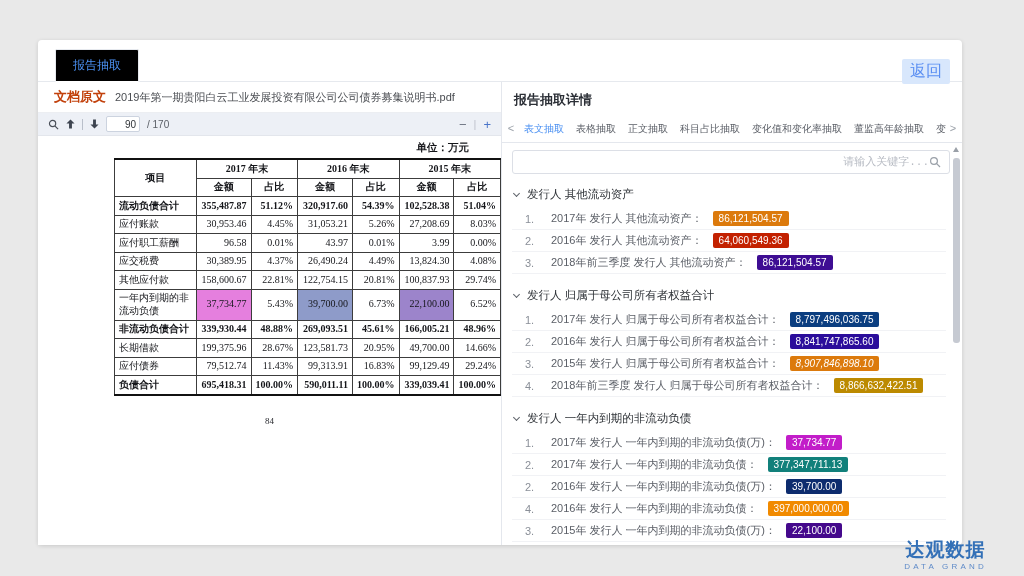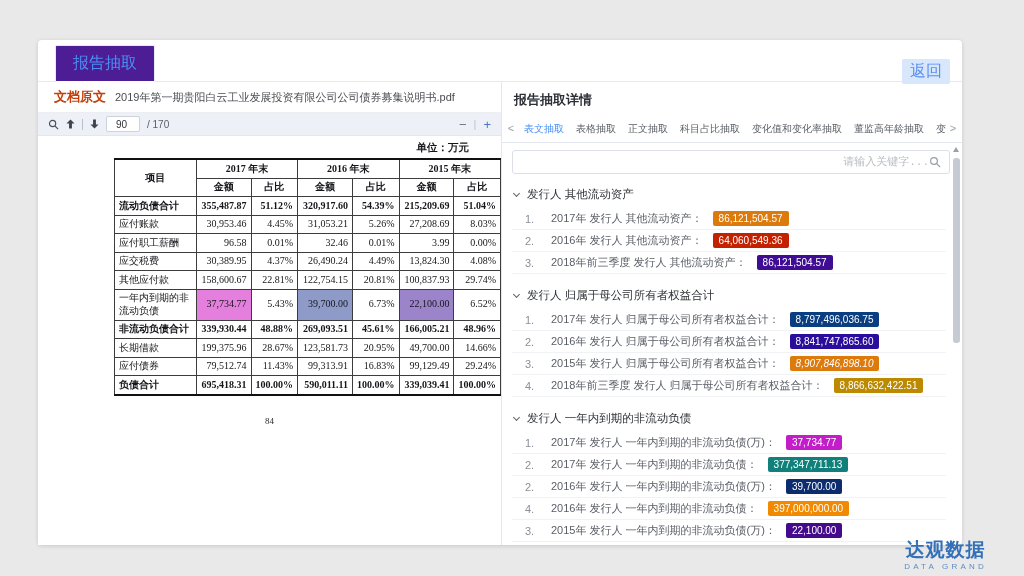--- a/index.html
+++ b/index.html
@@ -5,38 +5,38 @@
   * { margin:0; padding:0; box-sizing:border-box; }
   html,body { width:1024px; height:576px; overflow:hidden; }
   body { background:#e9e9e9; font-family:"Liberation Sans","DejaVu Sans",sans-serif; position:relative; }
 
   .card { position:absolute; left:38px; top:40px; width:924px; height:505px;
           background:#fff; border-radius:4px; box-shadow:0 1px 4px rgba(0,0,0,.14);
           display:flex; flex-direction:column; }
 
   
   .tabbar { height:42px; position:relative; border-bottom:1px solid #e6e9ee; flex:none; }
-  .top-tab { position:absolute; left:17px; bottom:-1px; padding:7px 17px; background:#4c1d95;
+  .top-tab { position:absolute; left:17px; bottom:-1px; padding:7px 17px; background:#000000;
              border:1px solid #e6e9ee; border-bottom:1px solid #fff; border-radius:2px 2px 0 0;
-             font-size:16px; color:#4a90f2; cursor:pointer; }
+             font-size:12px; color:#4a90f2; cursor:pointer; }
   .back-btn { position:absolute; right:12px; top:19px; font-size:16px; color:#5b8ff2;
               background:#d8e7fc; padding:2px 8px; border-radius:2px; cursor:pointer; }
 
   .content { flex:1; display:flex; min-height:0; }
 
   
   .left-panel { width:464px; flex:none; border-right:1px solid #e4e7ed; display:flex; flex-direction:column; }
   .doc-header { display:flex; align-items:center; gap:9px; padding:6px 16px; border-bottom:1px solid #eceef2; }
   .doc-title { font-size:13px; font-weight:bold; color:#c2410c; flex:none; }
   .doc-filename { font-size:11px; color:#4a4d52; white-space:nowrap; overflow:hidden; text-overflow:ellipsis; }
   .pdf-toolbar { height:23px; background:#edf0f6; border-bottom:1px solid #e3e6ec;
                  display:flex; align-items:center; gap:7px; padding:0 10px; flex:none; }
   .tb-sep { width:1px; height:11px; background:#b9bfca; }
   .page-input { width:34px; height:16px; border:1px solid #ccd3df; background:#fff; font-size:10px;
-                text-align:center; padding-right:3px; color:#2f3338; border-radius:2px; }
+                text-align:right; padding-right:3px; color:#2f3338; border-radius:2px; }
   .page-total { font-size:10px; color:#5a5e66; }
   .tb-spacer { flex:1; }
   .zoom-out { font-size:13px; color:#6b7280; cursor:pointer; }
   .zoom-in  { font-size:13px; color:#4a74c9; cursor:pointer; }
   .tb-pipe  { font-size:11px; color:#c0c4cc; }
 
   .pdf-viewport { flex:1; background:#fff; overflow:hidden; position:relative;
                   font-family:"Liberation Serif","DejaVu Serif",serif; color:#15161a; }
   .pdf-title { margin:11px 0 0 104px; font-size:13px; font-weight:bold; }
   .unit-line { margin:5px 32px 0 0; text-align:right; font-size:10.5px; font-weight:bold; }
@@ -164,37 +164,37 @@
                 <th class="h-sub">占比</th>
               </tr>
             </thead>
           <tbody>
               <tr class="bold">
                 <td class="c-label">流动负债合计</td>
                 <td class="c-num">355,487.87</td>
                 <td class="c-num">51.12%</td>
                 <td class="c-num">320,917.60</td>
                 <td class="c-num">54.39%</td>
-                <td class="c-num">215,209.69</td>
+                <td class="c-num">102,528.38</td>
                 <td class="c-num">51.04%</td>
               </tr>
               <tr>
                 <td class="c-label">应付账款</td>
                 <td class="c-num">30,953.46</td>
                 <td class="c-num">4.45%</td>
                 <td class="c-num">31,053.21</td>
                 <td class="c-num">5.26%</td>
                 <td class="c-num">27,208.69</td>
                 <td class="c-num">8.03%</td>
               </tr>
               <tr>
                 <td class="c-label">应付职工薪酬</td>
                 <td class="c-num">96.58</td>
                 <td class="c-num">0.01%</td>
-                <td class="c-num">32.46</td>
+                <td class="c-num">43.97</td>
                 <td class="c-num">0.01%</td>
                 <td class="c-num">3.99</td>
                 <td class="c-num">0.00%</td>
               </tr>
               <tr>
                 <td class="c-label">应交税费</td>
                 <td class="c-num">30,389.95</td>
                 <td class="c-num">4.37%</td>
                 <td class="c-num">26,490.24</td>
                 <td class="c-num">4.49%</td>

